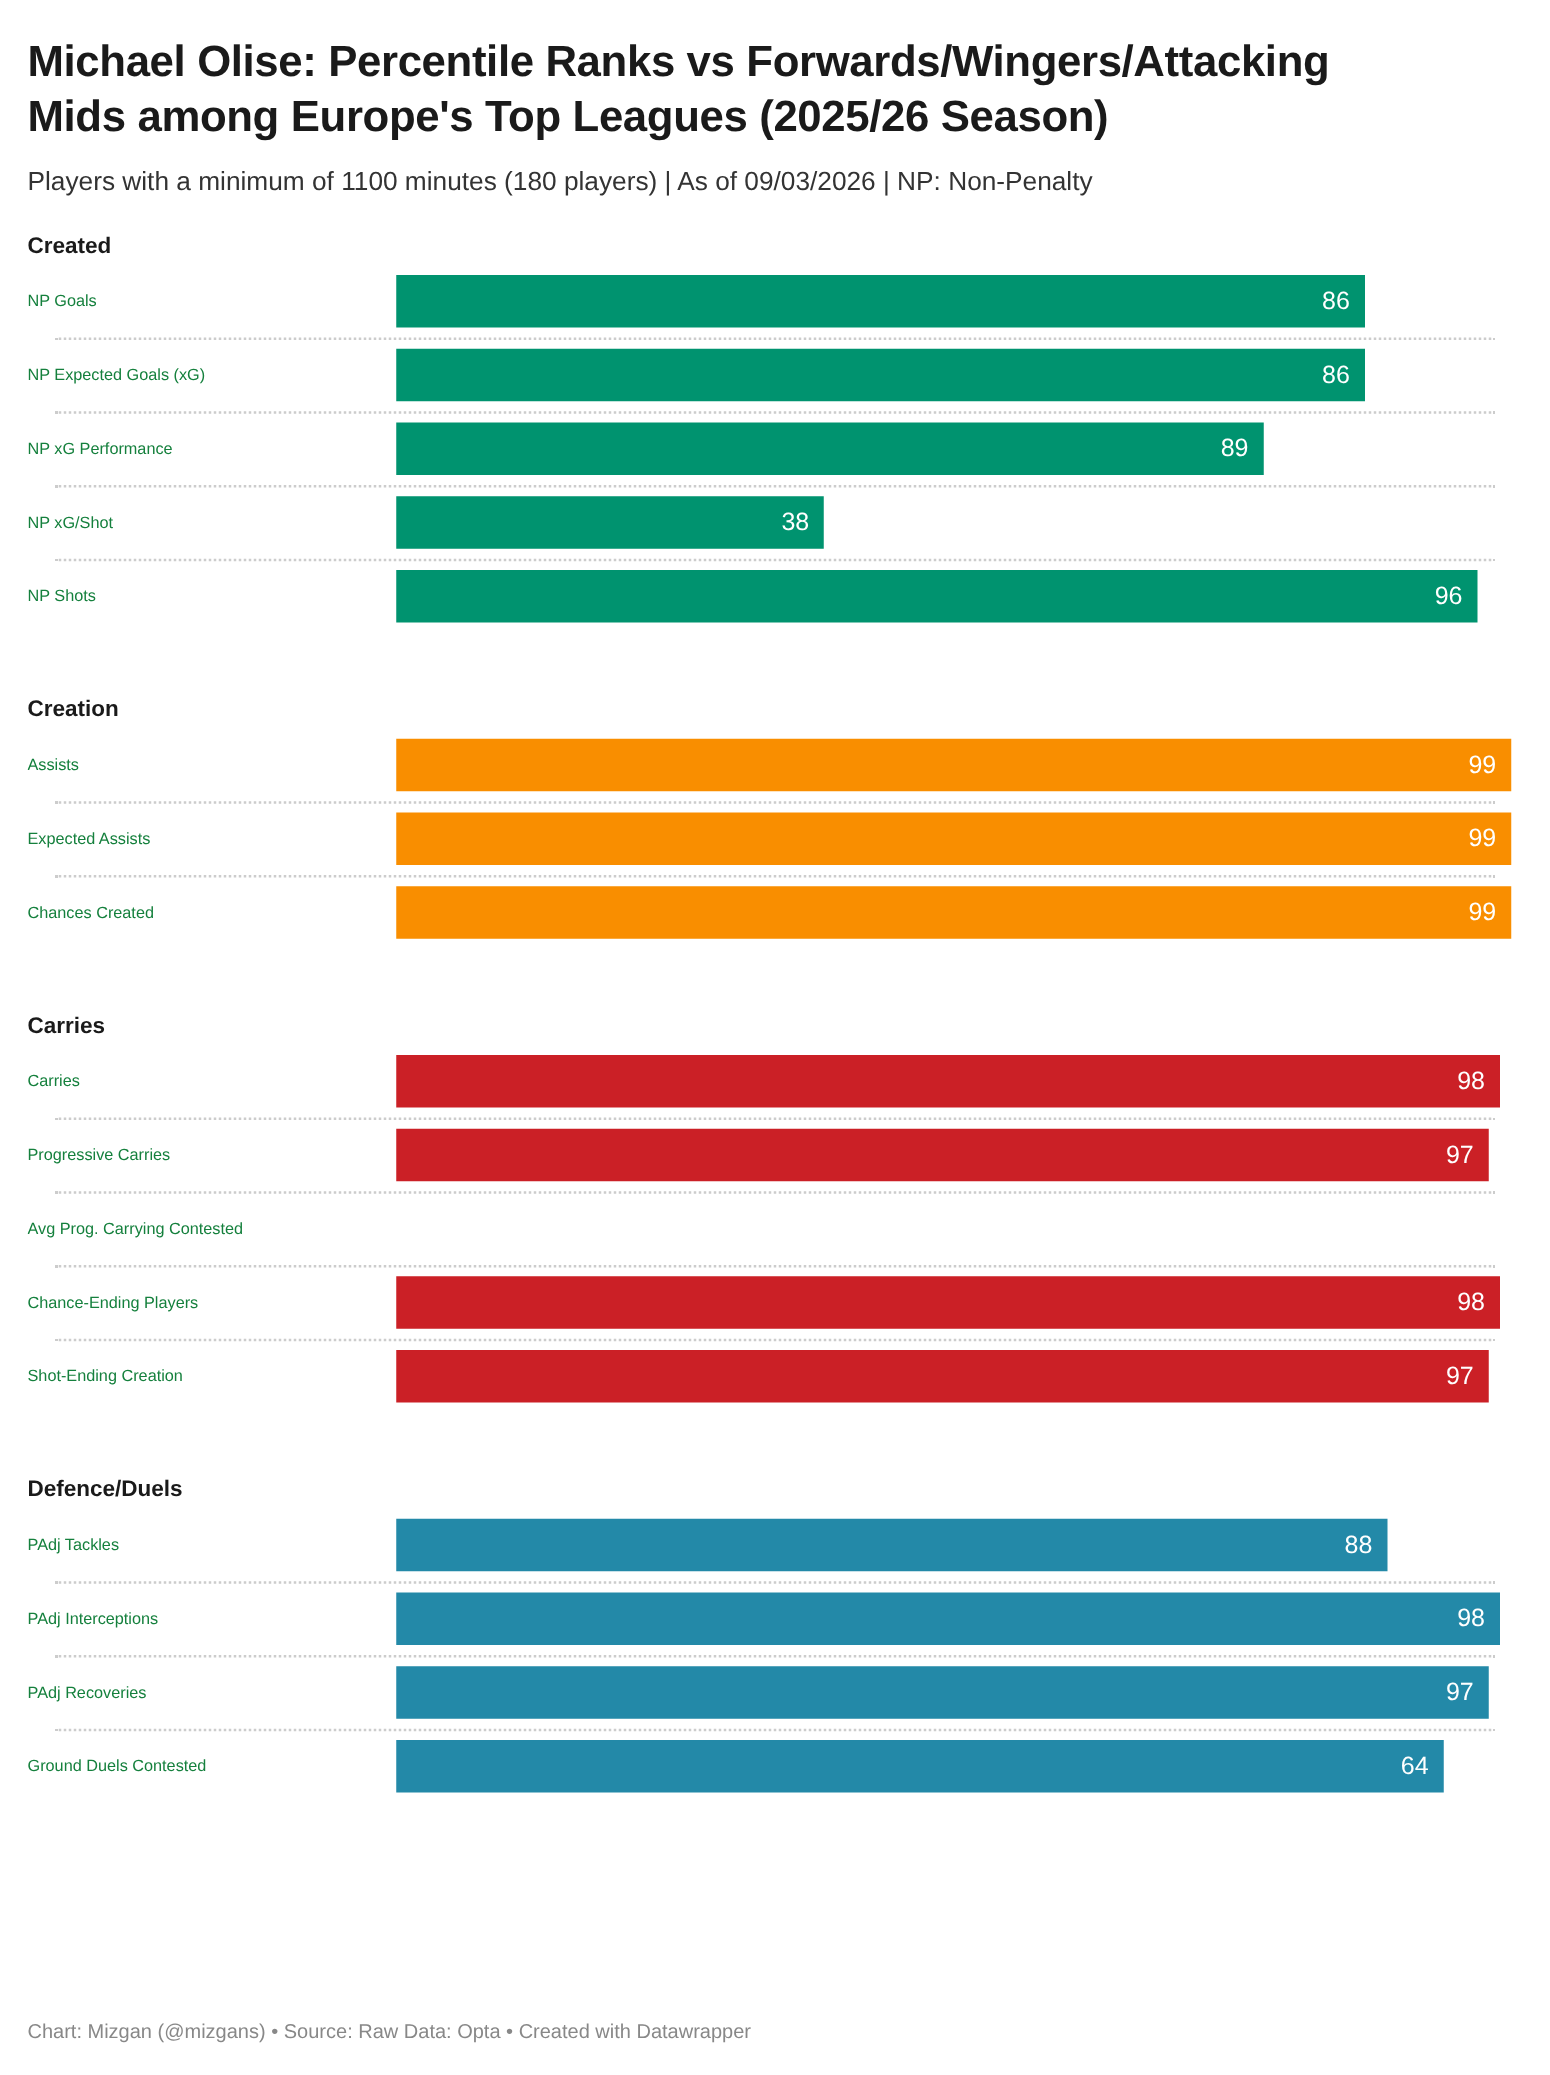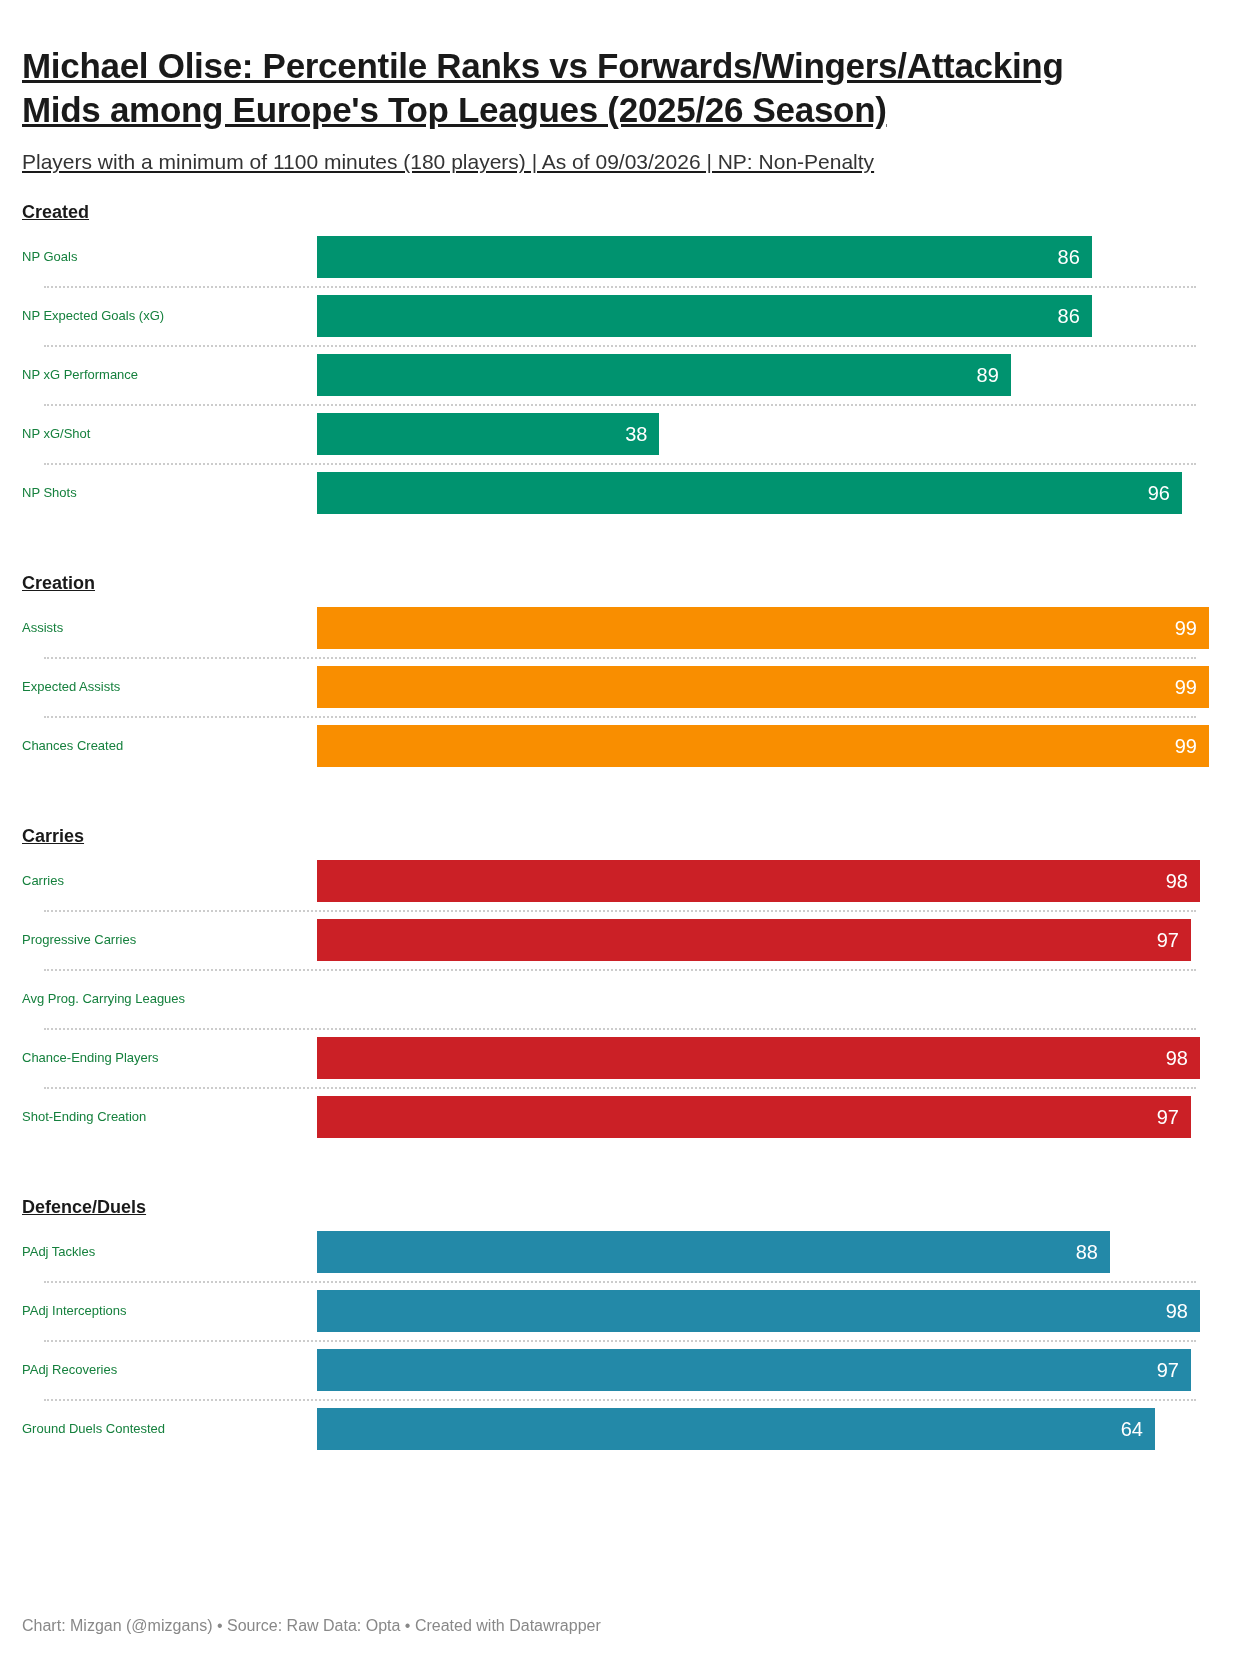--- a/index.html
+++ b/index.html
@@ -11,23 +11,22 @@
     width: 1240px;
     height: 1660px;
     font-family: "Liberation Sans", sans-serif;
     color: #1a1a1a;
     -webkit-font-smoothing: antialiased;
   }
   .chart-root {
     width: 1240px;
     height: 1660px;
     box-sizing: border-box;
-    padding: 36px 22px 0 22px;
+    padding: 20px 22px 0 22px;
     position: relative;
-    text-decoration: underline;
   }
   .chart-title {
     font-size: 35px;
     line-height: 44px;
     font-weight: bold;
     letter-spacing: -0.3px;
     color: #1a1a1a;
     margin: 8px 0 0 0;
     max-width: 1110px;
   }
@@ -240,21 +239,21 @@
             <div class="bar-track">
               <div class="bar-fill" style="background: rgb(203, 32, 38); width: 97%;">
                 <span class="bar-value">97</span>
               </div>
             </div>
           </div>
           <div class="row-sep" style="border-top-color: rgb(204, 204, 204);"></div>
         </div>
         <div class="bar-row">
           <div class="row-inner">
-            <div class="bar-label">Avg Prog. Carrying Leagues</div>
+            <div class="bar-label">Avg Prog. Carrying Contested</div>
           </div>
           <div class="row-sep" style="border-top-color: rgb(204, 204, 204);"></div>
         </div>
         <div class="bar-row">
           <div class="row-inner">
             <div class="bar-label">Chance-Ending Players</div>
             <div class="bar-track">
               <div class="bar-fill" style="background: rgb(203, 32, 38); width: 98%;">
                 <span class="bar-value">98</span>
               </div>

